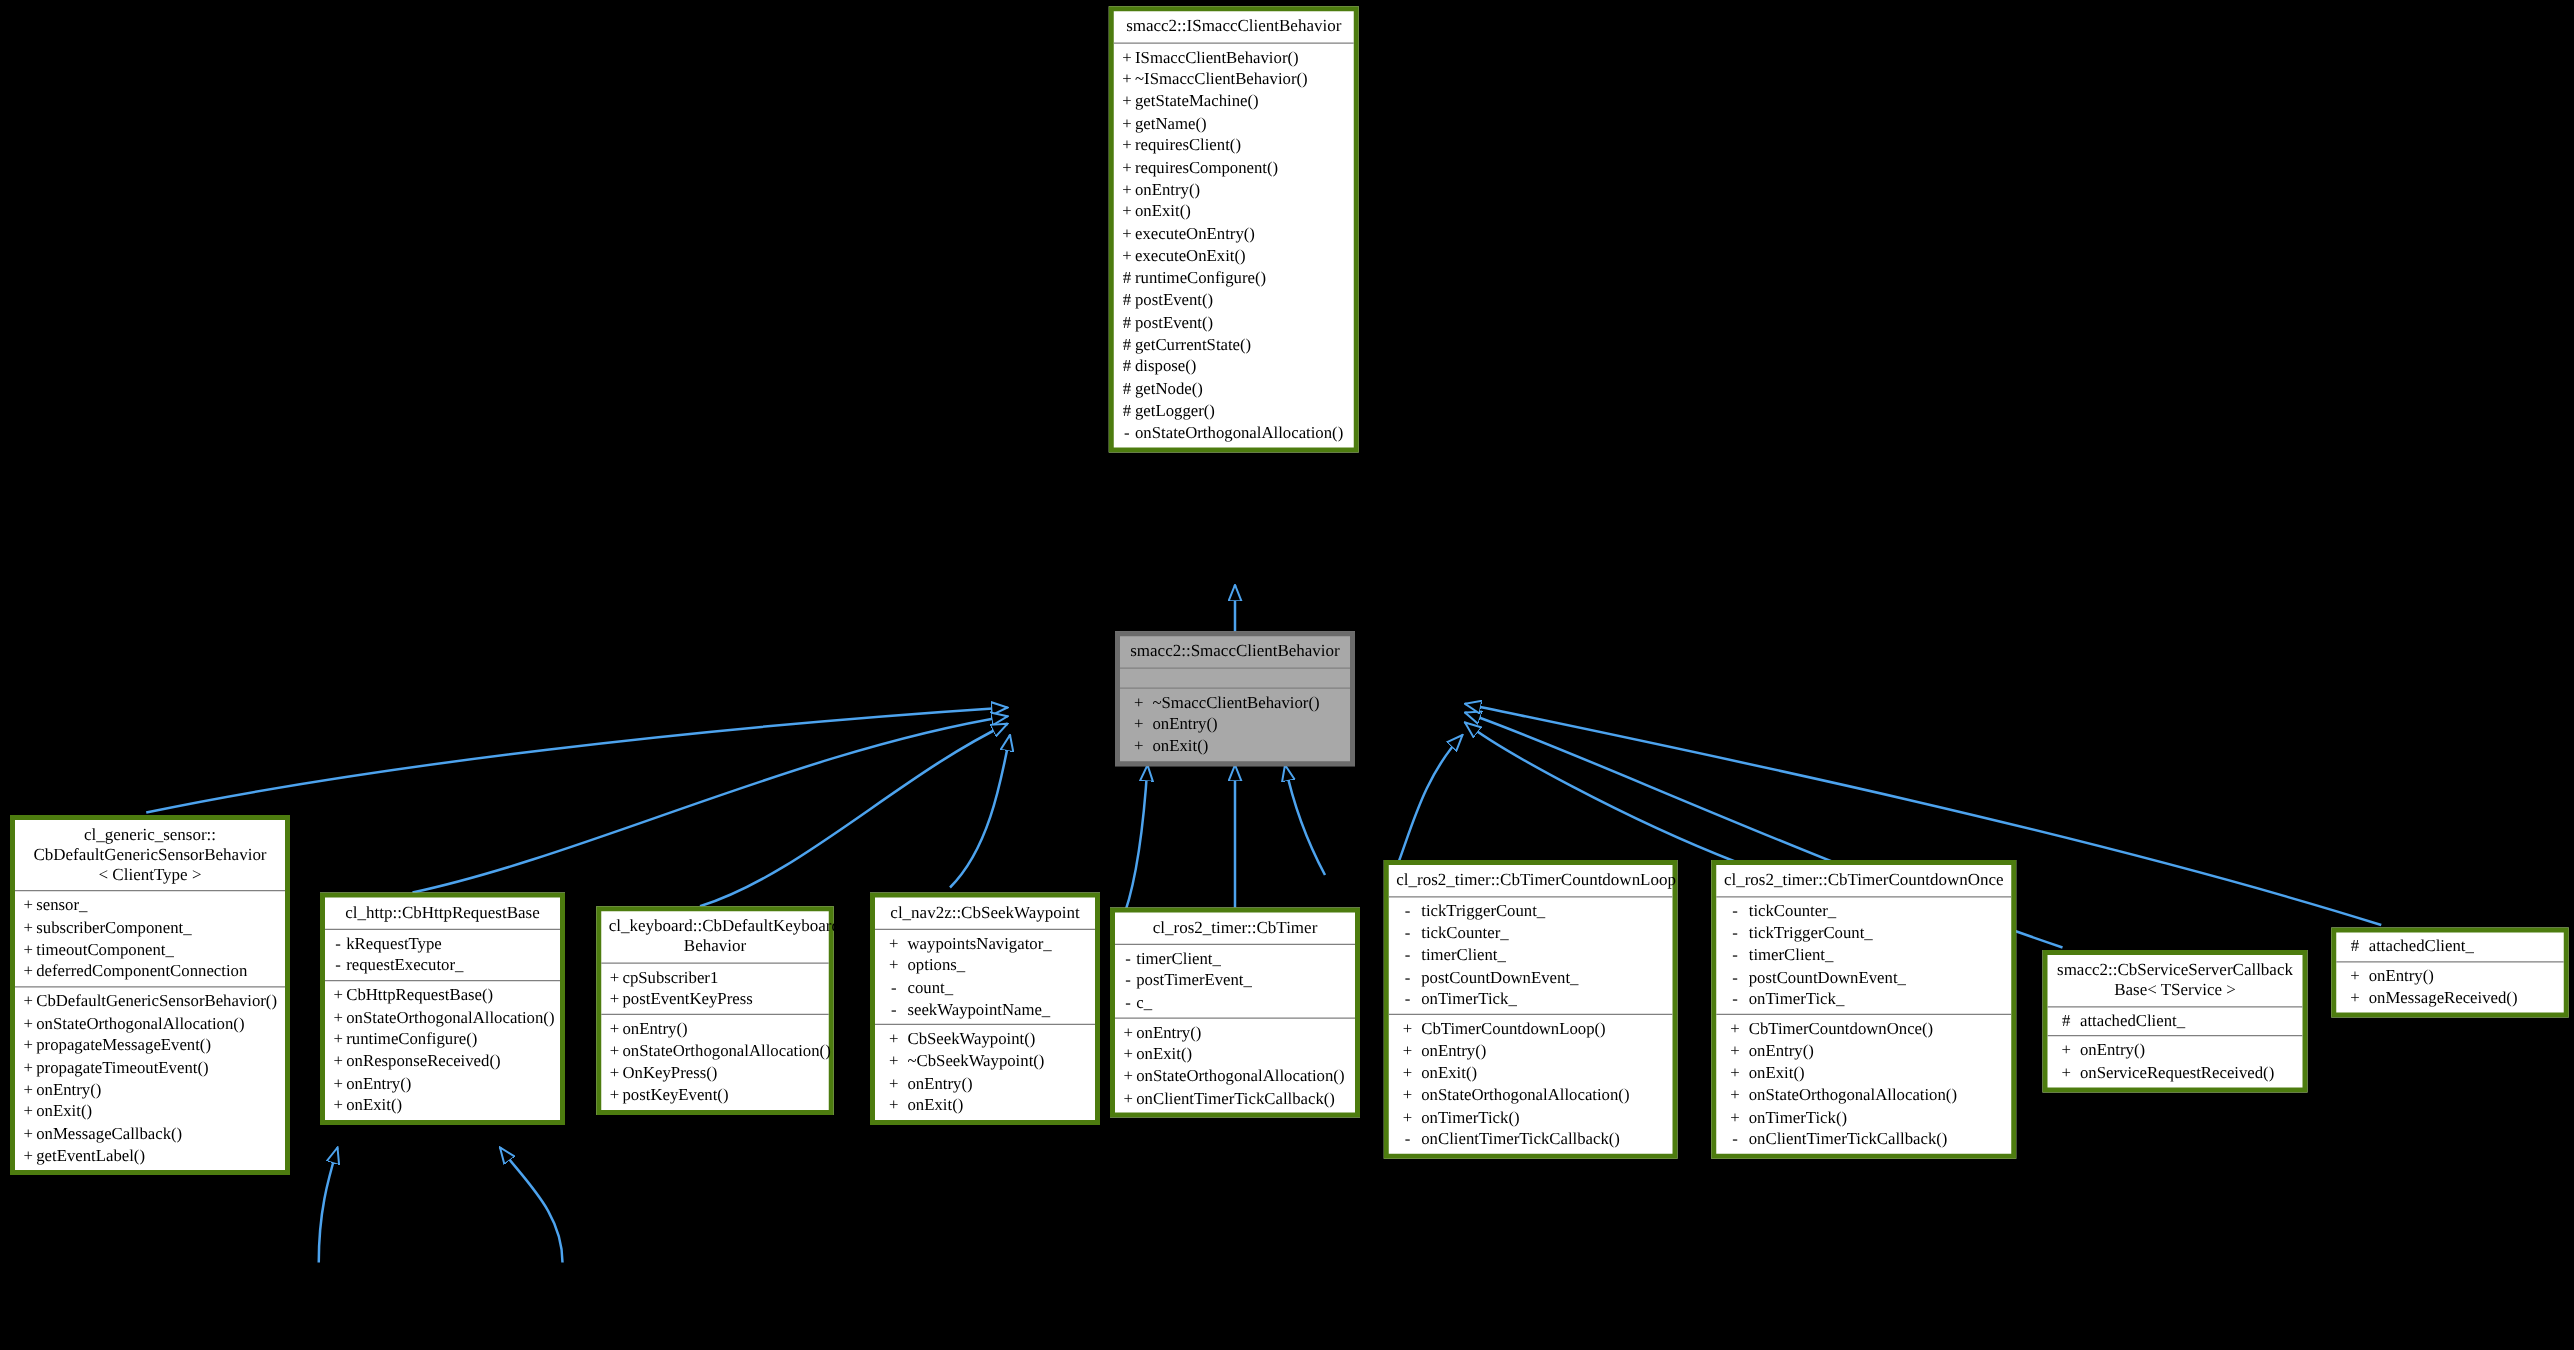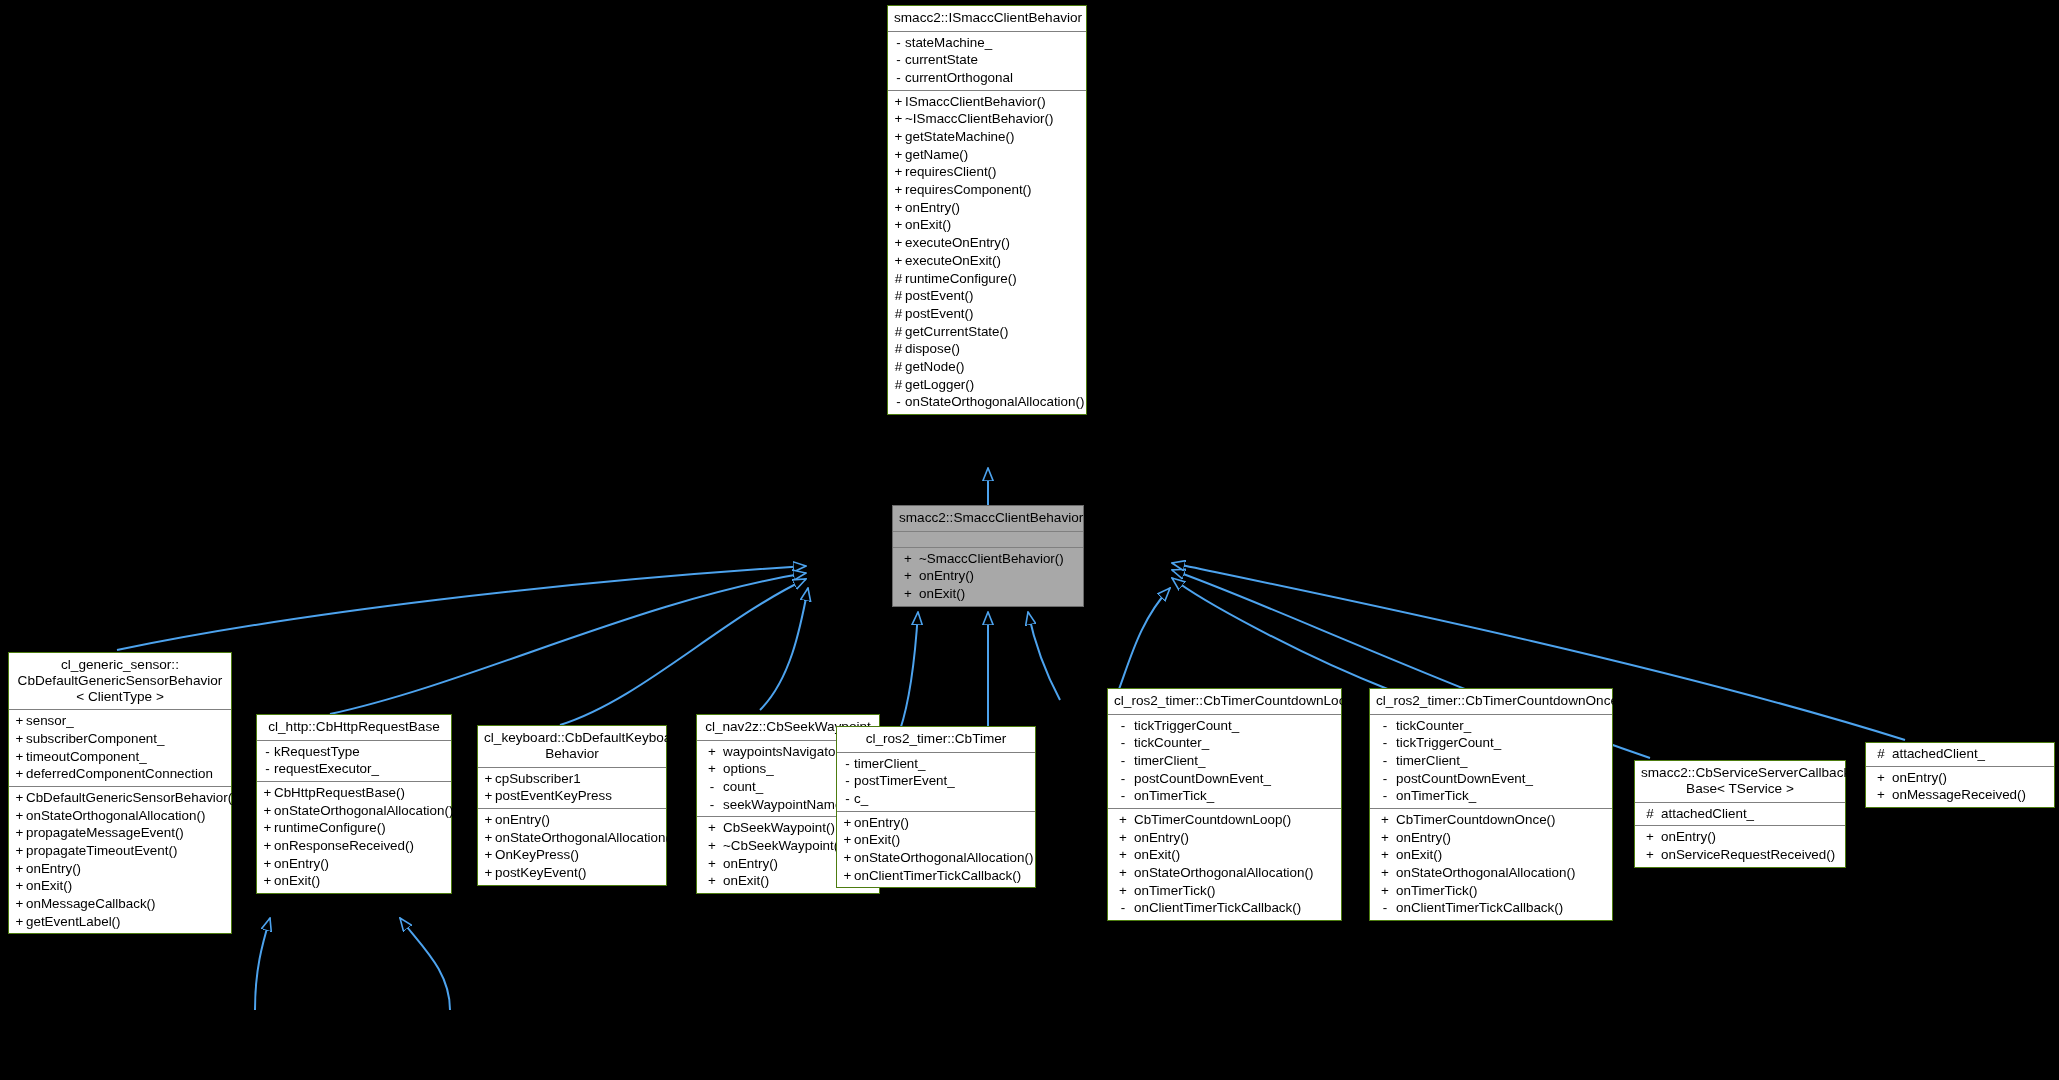--- a/index.html
+++ b/index.html
@@ -9,26 +9,27 @@
     font-family:"Liberation Sans","DejaVu Sans",sans-serif;
     -webkit-font-smoothing:antialiased;
   }
   #diagram{position:absolute;left:0;top:0;width:2059px;height:1080px;}
   svg.edges{position:absolute;left:0;top:0;width:2059px;height:1080px;pointer-events:none;}
 
   
   .uml{
     position:absolute;
     background:#ffffff;
-    border:1px solid #4d7c0f;
+    border:4px solid #4d7c0f;
     box-sizing:border-box;
     color:#000;
     font-size:13.6px;
     line-height:1.0;
     z-index:5;
+    font-family:Liberation Serif, serif;
   }
   .uml.current{ background:#a8a8a8; border-color:#6b6b6b; }
 
   .uml .title{
     text-align:center;
     padding:4px 6px 5px 6px;
     border-bottom:1px solid #808080;
     white-space:pre-line;
     font-size:13.6px;
     line-height:1.16;
@@ -82,25 +83,20 @@
       <path d="M 1650,758 C 1450,690 1260,600 1172,570" marker-end="url(#uml-arrow)"></path>
       <path d="M 1905,740 C 1650,660 1300,590 1172,563" marker-end="url(#uml-arrow)"></path>
 
       <path d="M 255,1010 C 255,970 262,945 270,918" marker-end="url(#uml-arrow)"></path>
       <path d="M 450,1010 C 450,970 420,945 400,918" marker-end="url(#uml-arrow)"></path>
     </g>
   </svg>
 
   <div class="uml" style="left:887px;top:5px;width:200px;">
     <div class="title">smacc2::ISmaccClientBehavior</div>
-    <div class="compartment">
-        <span class="member"><span class="vis">-</span><span>stateMachine_</span></span>
-        <span class="member"><span class="vis">-</span><span>currentState</span></span>
-        <span class="member"><span class="vis">-</span><span>currentOrthogonal</span></span>
-      </div>
     <div class="compartment">
         <span class="member"><span class="vis">+</span><span>ISmaccClientBehavior()</span></span>
         <span class="member"><span class="vis">+</span><span>~ISmaccClientBehavior()</span></span>
         <span class="member"><span class="vis">+</span><span>getStateMachine()</span></span>
         <span class="member"><span class="vis">+</span><span>getName()</span></span>
         <span class="member"><span class="vis">+</span><span>requiresClient()</span></span>
         <span class="member"><span class="vis">+</span><span>requiresComponent()</span></span>
         <span class="member"><span class="vis">+</span><span>onEntry()</span></span>
         <span class="member"><span class="vis">+</span><span>onExit()</span></span>
         <span class="member"><span class="vis">+</span><span>executeOnEntry()</span></span>
@@ -188,21 +184,21 @@
         <span class="member"><span class="vis">-</span><span>seekWaypointName_</span></span>
       </div>
     <div class="compartment">
         <span class="member"><span class="vis">+</span><span>CbSeekWaypoint()</span></span>
         <span class="member"><span class="vis">+</span><span>~CbSeekWaypoint()</span></span>
         <span class="member"><span class="vis">+</span><span>onEntry()</span></span>
         <span class="member"><span class="vis">+</span><span>onExit()</span></span>
       </div>
   </div>
 
-  <div class="uml" style="left:836px;top:726px;width:200px;">
+  <div class="uml" style="left:888px;top:726px;width:200px;">
     <div class="title">cl_ros2_timer::CbTimer</div>
     <div class="compartment">
         <span class="member"><span class="vis">-</span><span>timerClient_</span></span>
         <span class="member"><span class="vis">-</span><span>postTimerEvent_</span></span>
         <span class="member"><span class="vis">-</span><span>c_</span></span>
       </div>
     <div class="compartment">
         <span class="member"><span class="vis">+</span><span>onEntry()</span></span>
         <span class="member"><span class="vis">+</span><span>onExit()</span></span>
         <span class="member"><span class="vis">+</span><span>onStateOrthogonalAllocation()</span></span>

